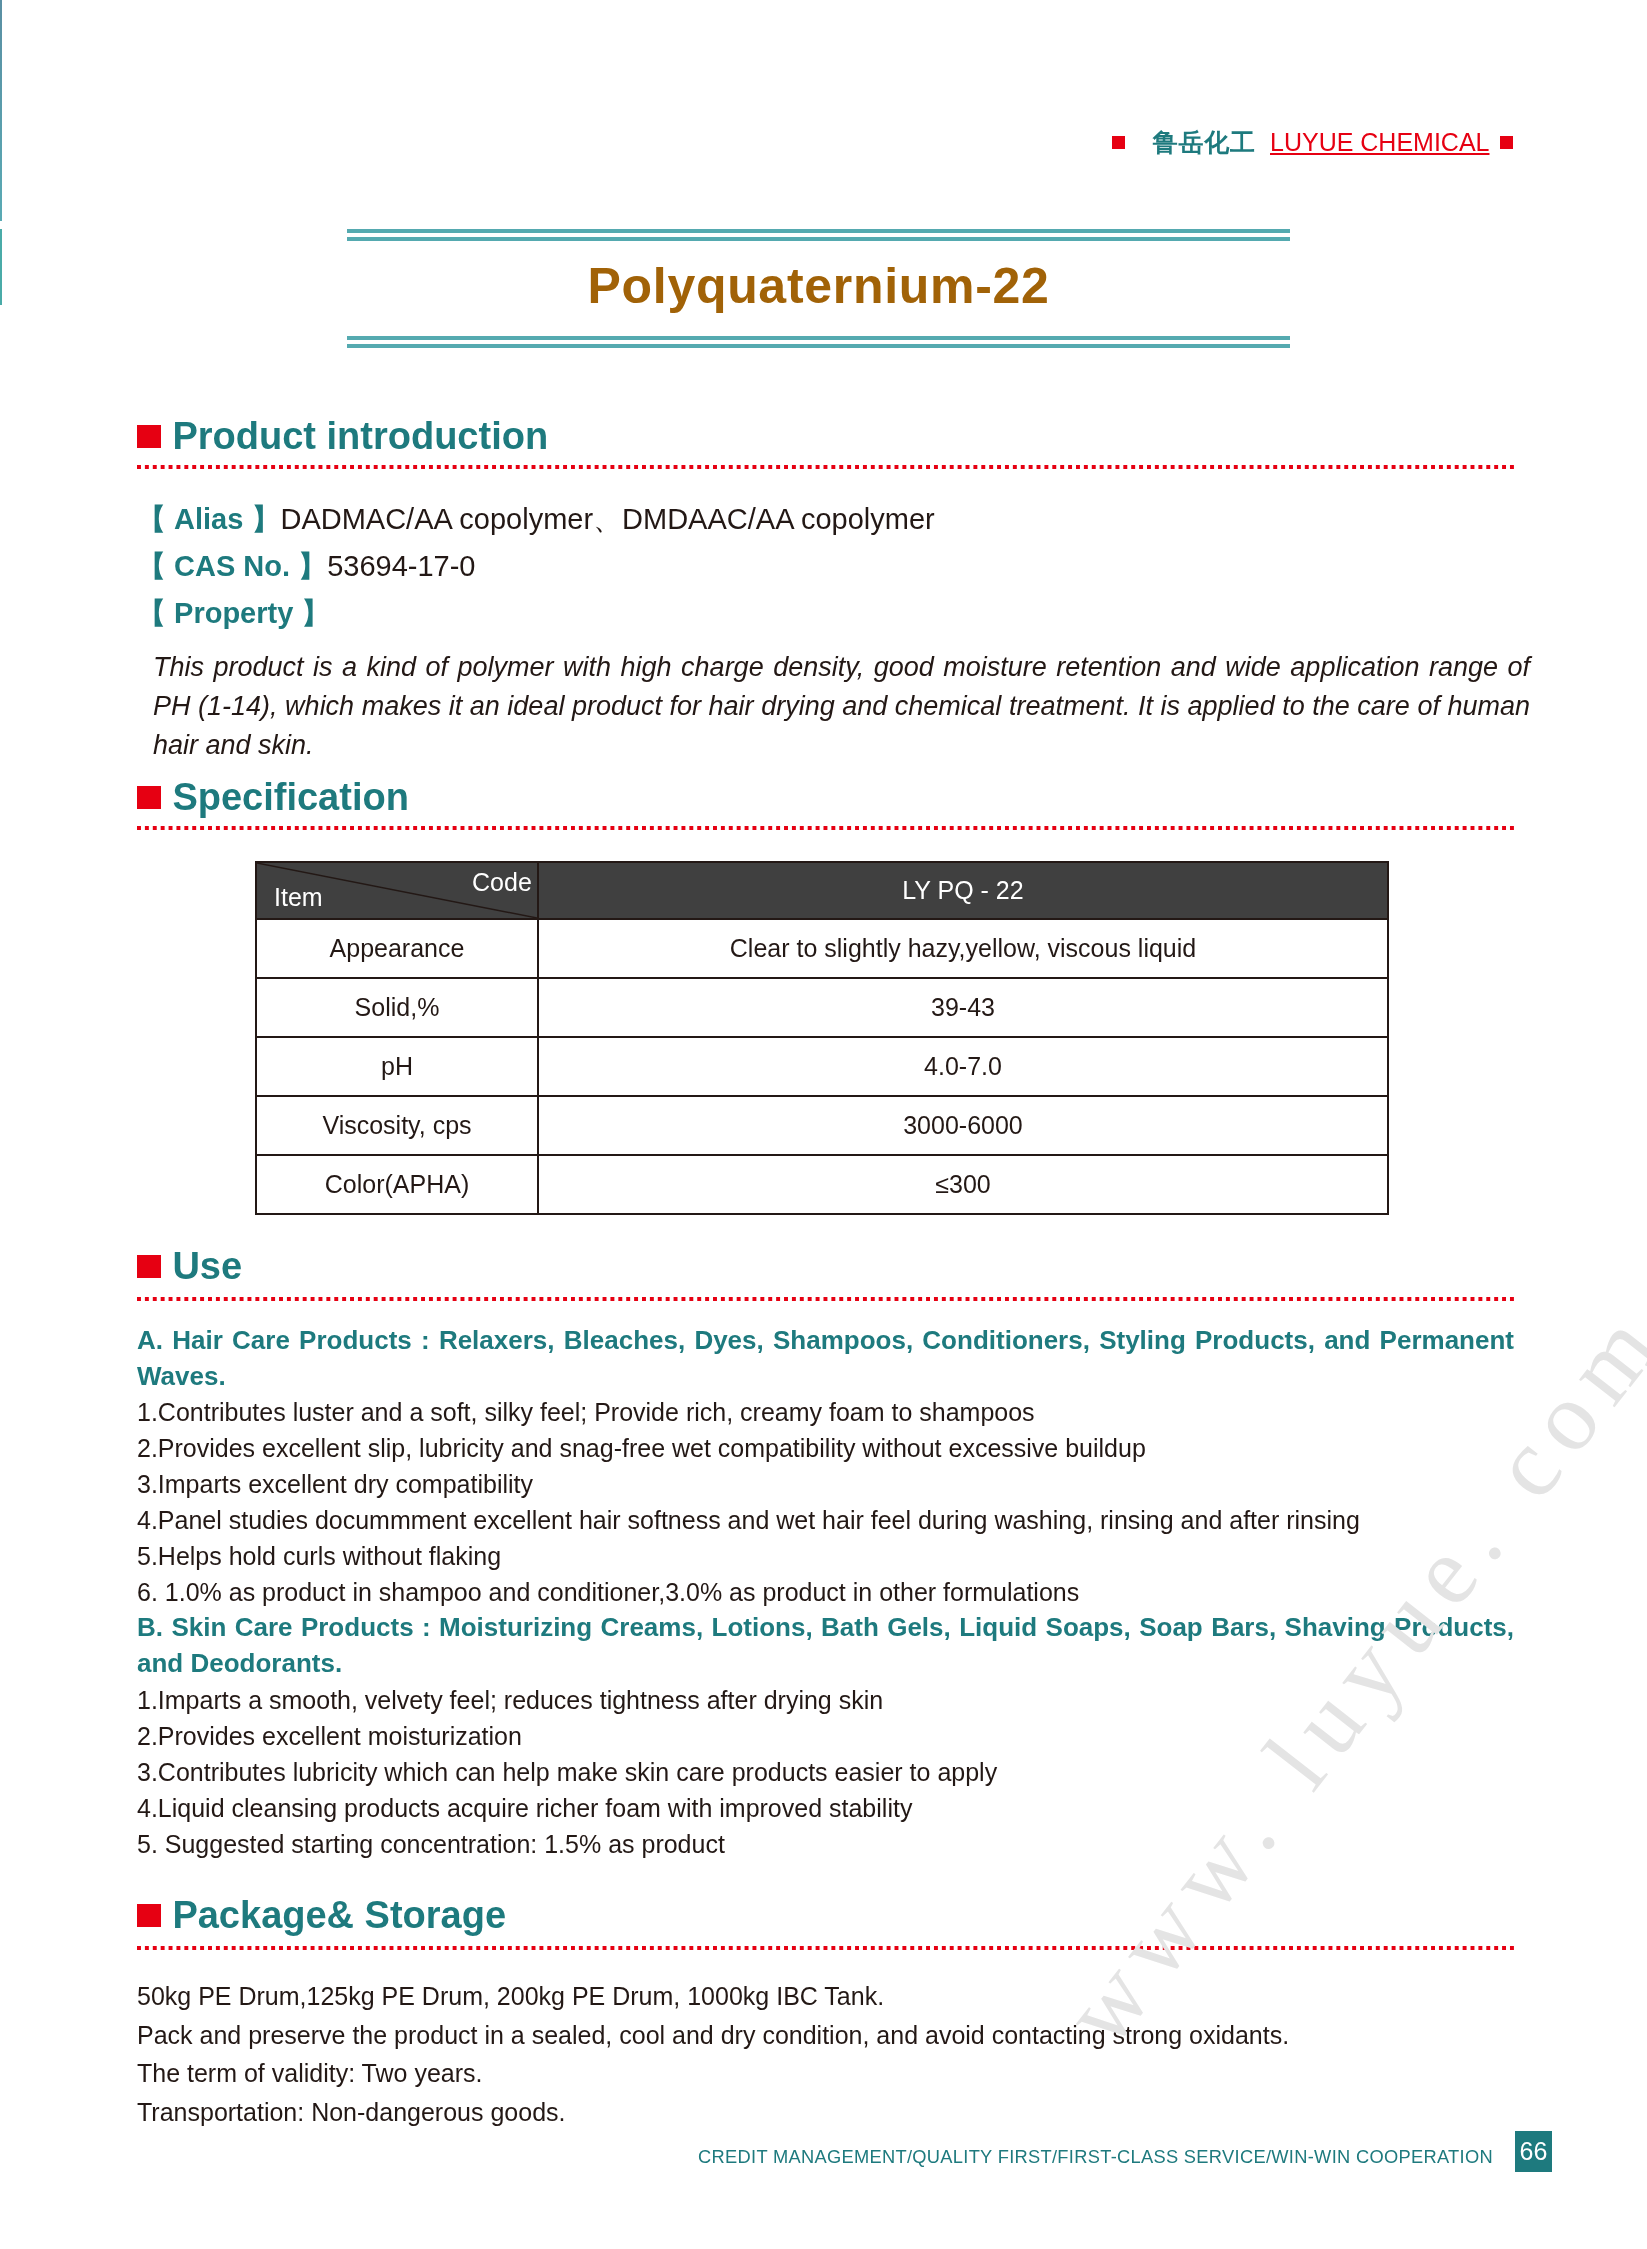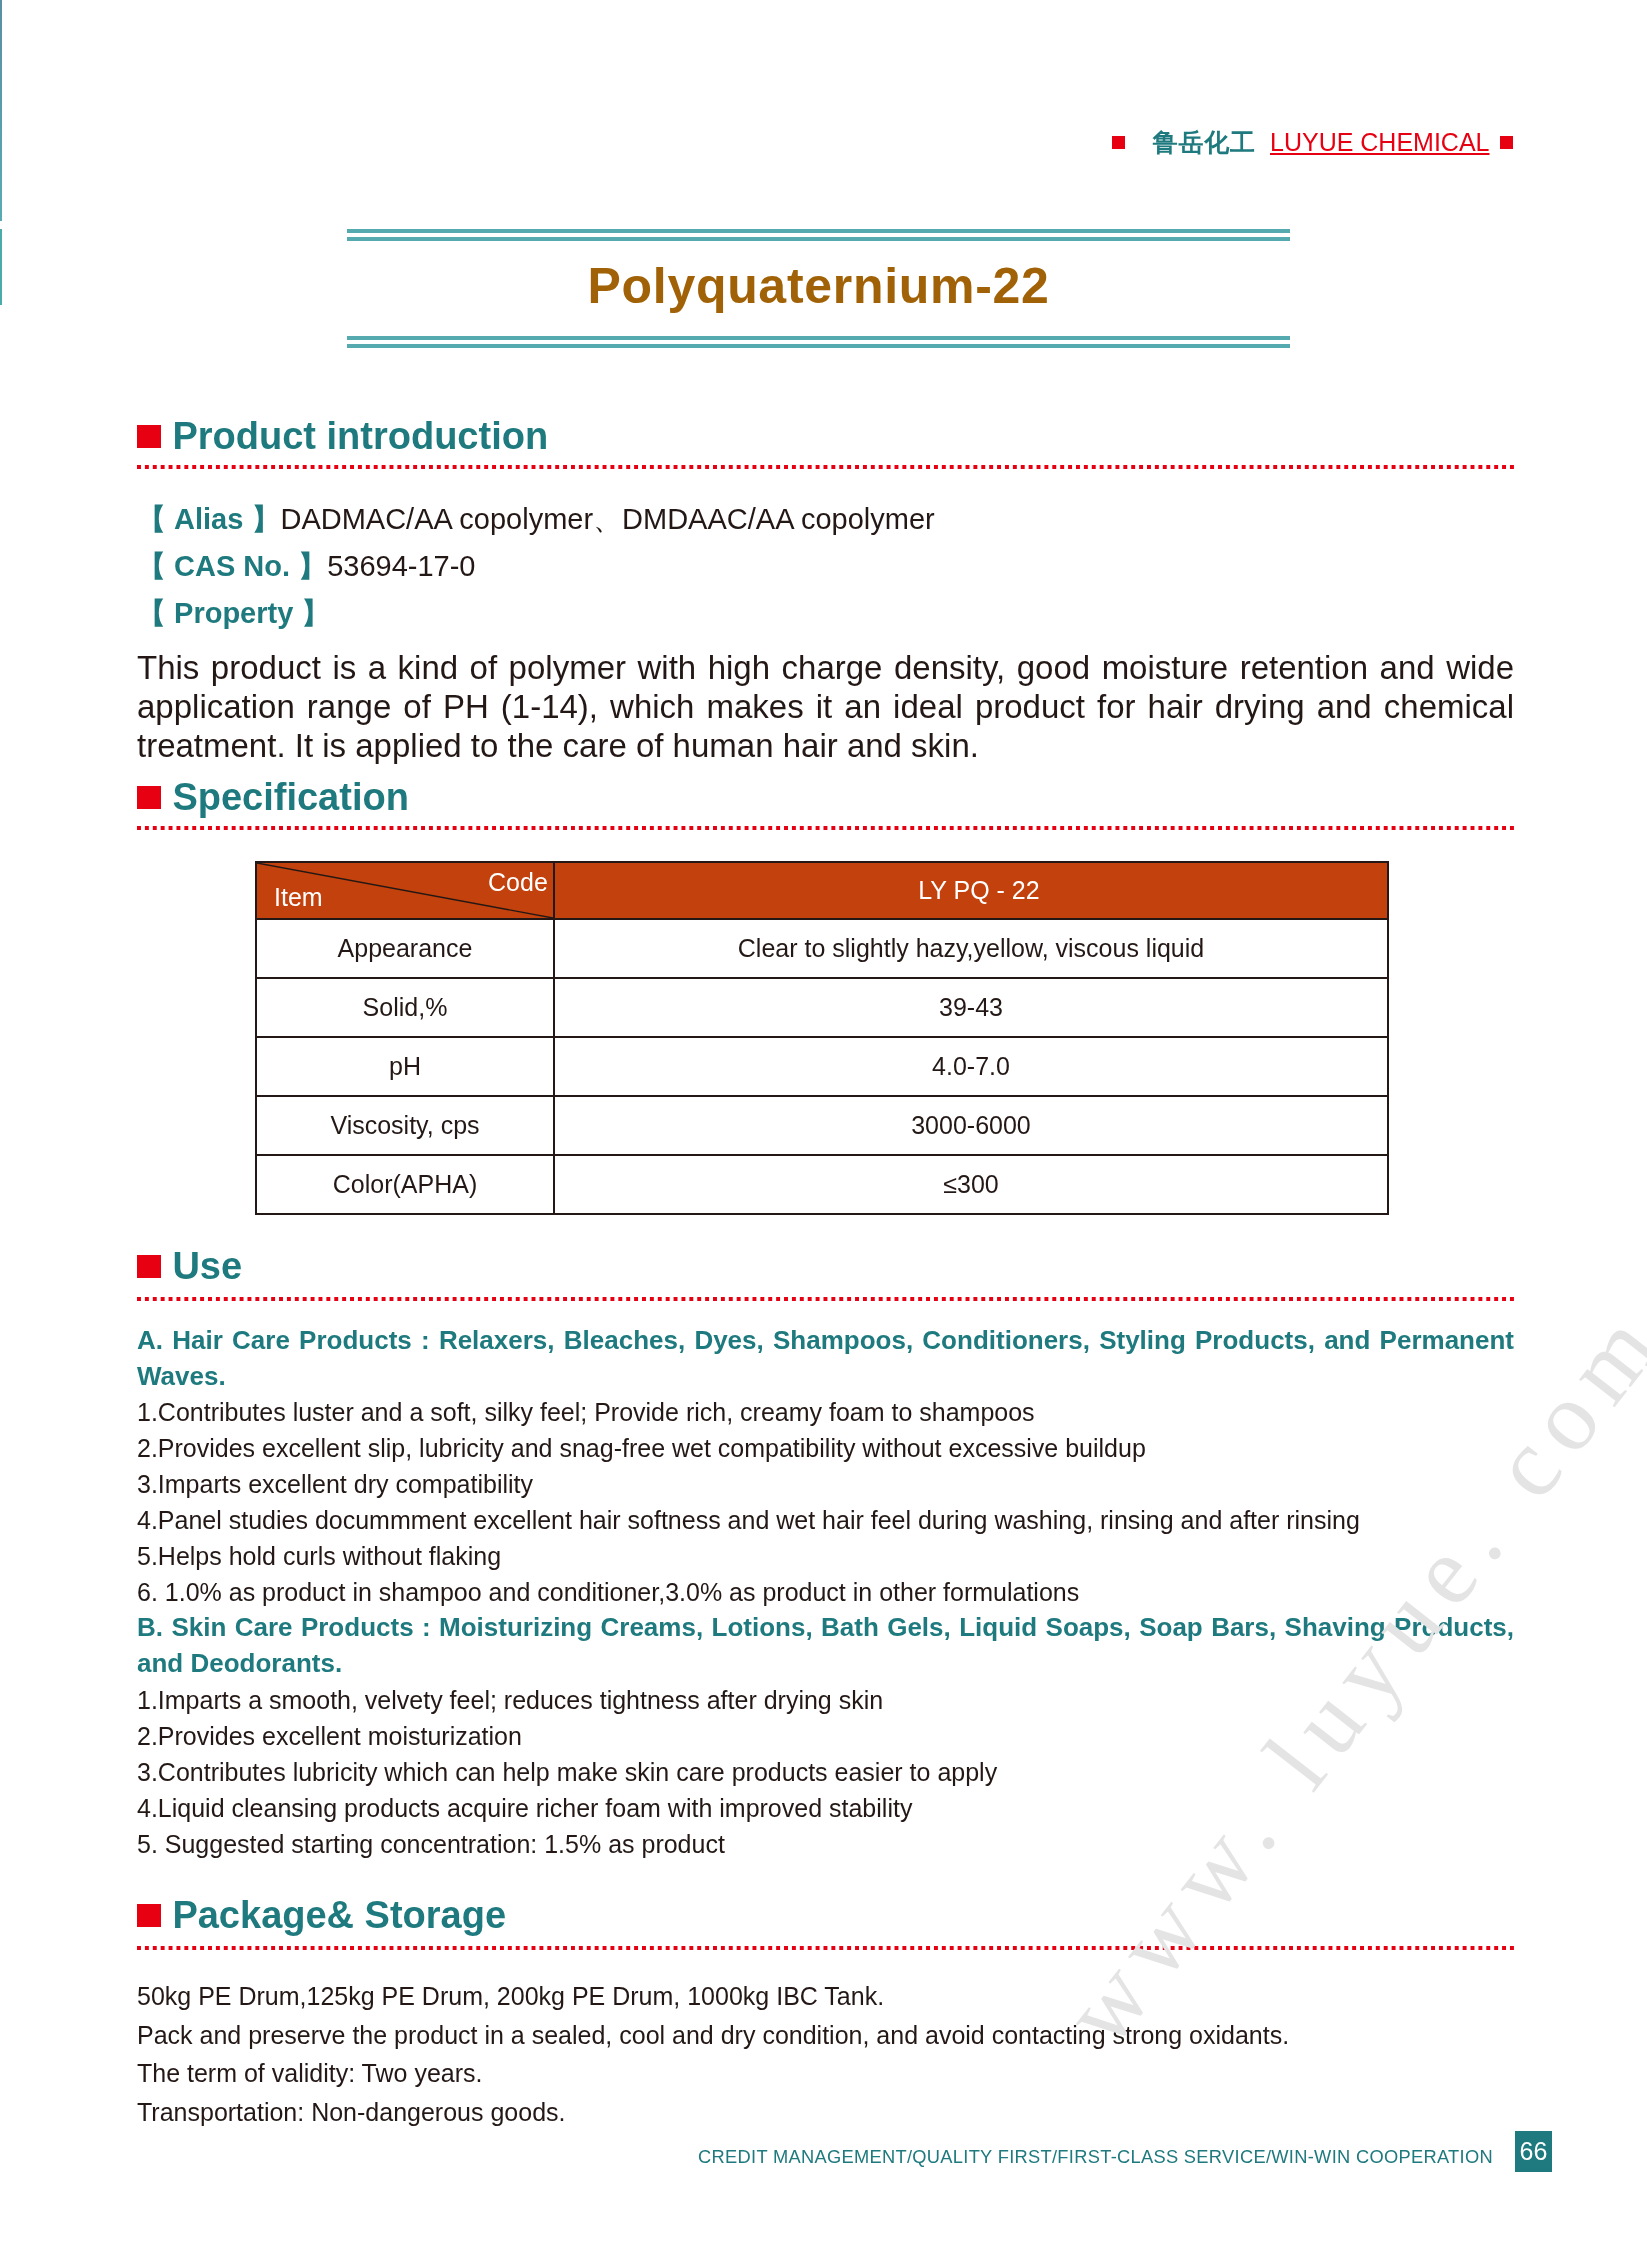--- a/index.html
+++ b/index.html
@@ -25,27 +25,27 @@
   
   .sec-head { position: absolute; left: 137px; display: flex; align-items: center; }
   .sec-head .sq { width: 23.6px; height: 23.6px; background: #e60012; margin-right: 11.8px; }
   .sec-head .label { color: #1e7a7e; font-weight: bold; font-size: 38px; }
   .dots { position: absolute; left: 137px; width: 1377px; height: 3.9px;
           background-image: linear-gradient(90deg, #e60012 0 3.9px, transparent 3.9px 7.9px);
           background-size: 7.9px 3.9px; }
 
   .field { position: absolute; left: 137px; font-size: 29px; white-space: nowrap; }
   .field .k { color: #1e7a7e; font-weight: bold; }
-  .para { position: absolute; left: 137px; width: 1377px; font-size: 33px; line-height: 39px; text-align: justify; }
+  .para { position: absolute; left: 153px; width: 1377px; font-size: 27px; line-height: 39px; text-align: justify; font-style: italic; }
 
   
   .spec-table { position: absolute; left: 255px; top: 861px; width: 1134px; border-collapse: collapse; }
   .spec-table td { border: 2px solid #231815; height: 57px; text-align: center; font-size: 25px; padding: 0; }
   .spec-table td.c1 { width: 280px; }
-  .spec-table tr.head td { background: #c2410c; color: #ffffff; height: 55px; padding-left: 16px; }
+  .spec-table tr.head td { background: #404040; color: #ffffff; height: 55px; }
   .hcell { position: relative; }
   .hcell svg { position: absolute; left: 0; top: 0; width: 100%; height: 100%; }
   .hcell .item { position: absolute; left: 17px; bottom: 6.5px; font-size: 25px; }
   .hcell .code { position: absolute; right: 5.2px; top: 5.2px; font-size: 25px; }
 
   .use-head { position: absolute; left: 137px; width: 1377px; color: #1e7a7e; font-weight: bold; font-size: 26px; line-height: 36px; text-align: justify; text-align-last: left; }
   .use-item { position: absolute; left: 137px; font-size: 25px; white-space: nowrap; }
 
   .footer { position: absolute; top: 2146px; left: 698px; color: #1e7a7e; font-size: 18.3px; letter-spacing: 0.3px; white-space: nowrap; }
   .page-num { position: absolute; left: 1515px; top: 2131px; width: 37px; height: 41px; background: #1e7a7e; color: #ffffff; font-size: 25px; text-align: center; line-height: 41px; }

